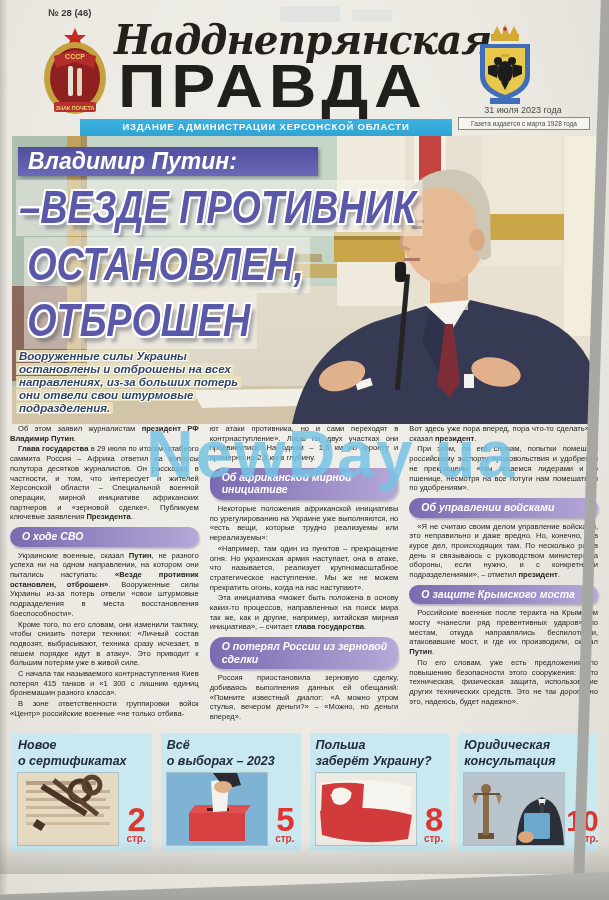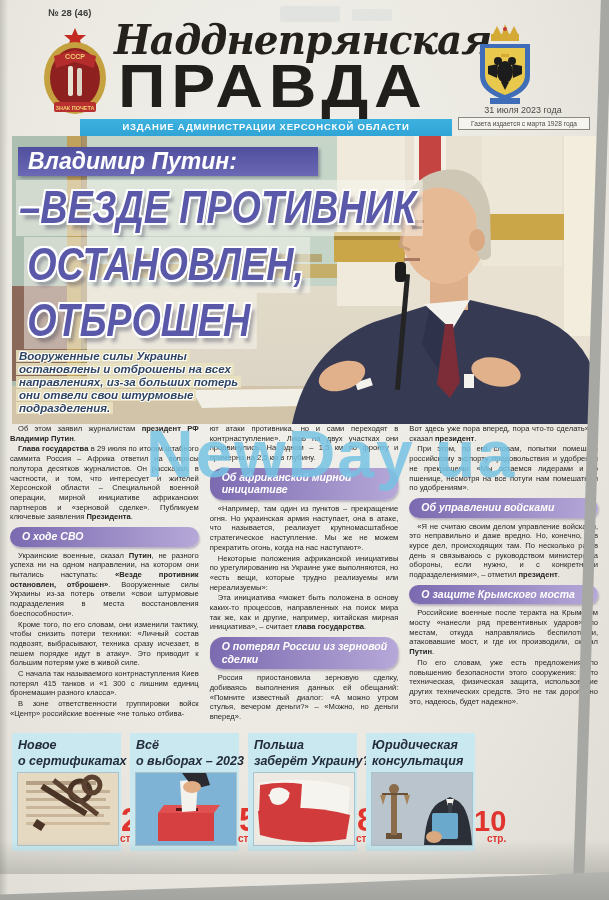--- a/index.html
+++ b/index.html
@@ -40,21 +40,21 @@
 
   
   .cols{position:absolute;left:10px;top:424px;width:588px;display:flex;gap:11px;z-index:6;font-size:7.6px;line-height:9.7px;color:#262626;}
   .col{flex:1;min-width:0;}
   .bp{margin:0 0 1px;text-indent:8px;text-align:justify;}
   .bp.ni{text-indent:0;}
   .bb{font-weight:bold;}
   .sech{background:linear-gradient(90deg,#7b6ab0,#b6a8d8);color:#fff;font-weight:bold;font-style:italic;font-size:10.5px;line-height:1.2;padding:3px 6px 4px 12px;margin:5px 0 4px;box-shadow:1px 2px 2px rgba(70,50,110,.3);border-radius:13px;}
 
   
-  .teasers{position:absolute;left:12px;top:733px;width:463px;display:flex;gap:9px;z-index:6;}
+  .teasers{position:absolute;left:12px;top:733px;width:586px;display:flex;gap:9px;z-index:6;}
   .teaser{flex:1;background:#c9e8f0;padding:5px 6px 6px;min-width:0;}
   .t-title{font-style:italic;font-weight:bold;font-size:12.5px;line-height:1.25;color:#232c3c;margin-bottom:4px;white-space:nowrap;}
   .t-body{display:flex;align-items:flex-end;gap:2px;}
   .t-img{width:100px;height:72px;flex:0 0 auto;box-shadow:0 0 0 1px rgba(120,140,150,.4);}
   .t-side{display:flex;flex-direction:column;align-items:flex-end;justify-content:flex-end;flex:1;}
   .t-num{color:#e0342f;font-weight:bold;font-size:33px;line-height:.8;}
   .t-str{color:#e0342f;font-weight:bold;font-size:10px;line-height:1.2;}
 </style>
 </head>
 <body>
@@ -170,22 +170,22 @@
           <p class="bp"><span class="bb">Глава государства</span><span> в 29 июля по итогам штабного саммита Россия – Африка ответил на вопросы полутора десятков журналистов. Он рассказал, в частности, и том, что интересует и жителей Херсонской области – Специальной военной операции, мирной инициативе африканских партнеров и «зерновой сделке». Публикуем ключевые заявления </span><span class="bb">Президента</span><span>.</span></p>
           <div class="sech">О ходе СВО</div>
           <p class="bp"><span>Украинские военные, сказал </span><span class="bb">Путин</span><span>, не разного успеха ни на одном направлении, на котором они пытались наступать: </span><span class="bb">«Везде противник остановлен, отброшен»</span><span>. Вооруженные силы Украины из-за потерь отвели «свои штурмовые подразделения в места восстановления боеспособности».</span></p>
           <p class="bp"><span>Кроме того, по его словам, они изменили тактику, чтобы снизить потери техники: «Личный состав подвозят, выбрасывают, техника сразу исчезает, в пешем порядке идут в атаку». Это приводит к большим потерям уже в живой силе.</span></p>
           <p class="bp"><span>С начала так называемого контрнаступления Киев потерял 415 танков и «1 300 с лишним единиц бронемашин разного класса».</span></p>
           <p class="bp"><span>В зоне ответственности группировки войск «Центр» российские военные «не только отбива-</span></p>
         </div>
       <div class="col">
           <p class="bp ni"><span>ют атаки противника, но и сами переходят в контрнаступление». Лишь на двух участках они продвинулись. На одном – 1,5 км по фронту и примерно на 2,5 км в глубину.</span></p>
           <div class="sech">Об африканской мирной инициативе</div>
+          <p class="bp"><span>Некоторые положения африканской инициативы по урегулированию на Украине уже выполняются, но «есть вещи, которые трудно реализуемы или нереализуемы»:</span></p>
           <p class="bp"><span>«Например, там один из пунктов – прекращение огня. Но украинская армия наступает, она в атаке, что называется, реализует крупномасштабное стратегическое наступление. Мы же не можем прекратить огонь, когда на нас наступают».</span></p>
-          <p class="bp"><span>Некоторые положения африканской инициативы по урегулированию на Украине уже выполняются, но «есть вещи, которые трудно реализуемы или нереализуемы»:</span></p>
           <p class="bp"><span>Эта инициатива «может быть положена в основу каких-то процессов, направленных на поиск мира так же, как и другие, например, китайская мирная инициатива», – считает </span><span class="bb">глава государства</span><span>.</span></p>
           <div class="sech">О потерял России из зерновой сделки</div>
           <p class="bp"><span>Россия приостановила зерновую сделку, добиваясь выполнения данных ей обещаний: «Помните известный диалог: «А можно утром стулья, вечером деньги?» – «Можно, но деньги вперед».</span></p>
         </div>
       <div class="col">
           <p class="bp ni"><span>Вот здесь уже пора вперед, пора что-то сделать», – сказал </span><span class="bb">президент</span><span>.</span></p>
           <p class="bp"><span>При этом, по его словам, попытки помешать российскому экспорту продовольствия и удобрений не прекращены: «Мы остаемся лидерами и по пшенице, несмотря на все потуги нам помешать, и по удобрениям».</span></p>
           <div class="sech">Об управлении войсками</div>
           <p class="bp"><span>«Я не считаю своим делом управление войсками, это неправильно и даже вредно. Но, конечно, я в курсе дел, происходящих там. По несколько раз в день я связываюсь с руководством министерства обороны, если нужно, и с конкретными подразделениями», – отметил </span><span class="bb">президент</span><span>.</span></p>
           <div class="sech">О защите Крымского моста</div>

